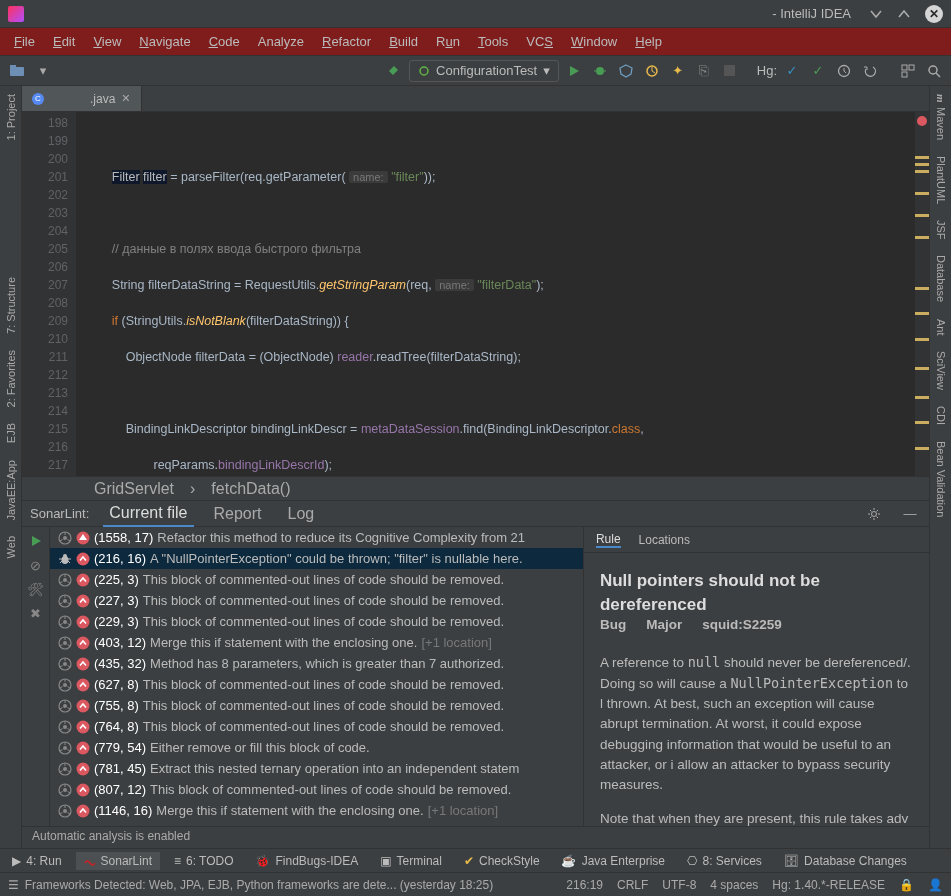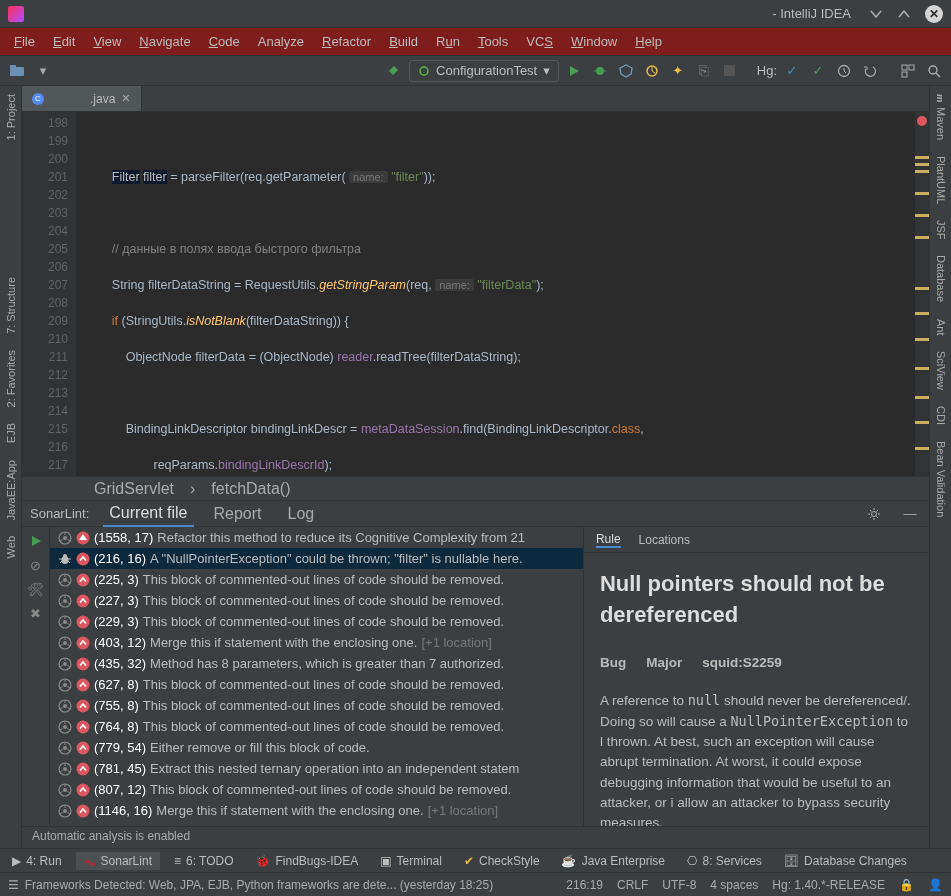--- a/index.html
+++ b/index.html
@@ -48,21 +48,21 @@
 .issue-row.sel { background: #0d293e; }
 .issue-row .loc { color: #ffffff; }
 .issue-row .msg { color: #bbb; }
 .issue-row .extra { color: #787878; }
 .ico { width: 14px; height: 14px; flex-shrink: 0; }
 .sonar-rule { flex: 0.68; border-left: 1px solid #323232; display: flex; flex-direction: column; min-width: 0; }
 .rule-tabs { height: 26px; display: flex; align-items: center; gap: 18px; padding: 0 12px; border-bottom: 1px solid #323232; }
 .rule-tabs span { font-size: 12px; cursor: pointer; }
 .rule-tabs .active { border-bottom: 2px solid #4a88c7; color: #ddd; }
 .rule-body { flex: 1; padding: 16px; overflow-y: auto; font-size: 13.5px; color: #bbb; }
-.rule-body h2 { font-size: 22px; font-weight: bold; color: #ddd; margin-bottom: 24px; line-height: 1.4; }
+.rule-body h2 { font-size: 17px; font-weight: bold; color: #ddd; margin-bottom: 0; line-height: 1.4; }
 .rule-meta { display: flex; gap: 20px; font-weight: bold; margin-bottom: 20px; font-size: 13.5px; }
 .rule-body p { margin-bottom: 14px; line-height: 1.5; }
 .rule-body code { font-family: Consolas, monospace; }
 .sonar-footer { height: 22px; padding: 2px 10px; border-top: 1px solid #323232; font-size: 12px; color: #aaa; }
 .bottom-toolwindows { height: 24px; background: #3c3f41; display: flex; align-items: center; padding: 0 4px; gap: 6px; border-top: 1px solid #323232; font-size: 12px; }
 .tw-btn { padding: 2px 8px; cursor: pointer; display: flex; align-items: center; gap: 5px; }
 .tw-btn.active { background: #4c5052; }
 .statusbar { height: 24px; background: #3c3f41; display: flex; align-items: center; padding: 0 8px; justify-content: space-between; border-top: 1px solid #323232; font-size: 12px; color: #aaa; }
 .statusbar .sb-right { display: flex; gap: 14px; align-items: center; }
 .kw { color: #cc7832; }

